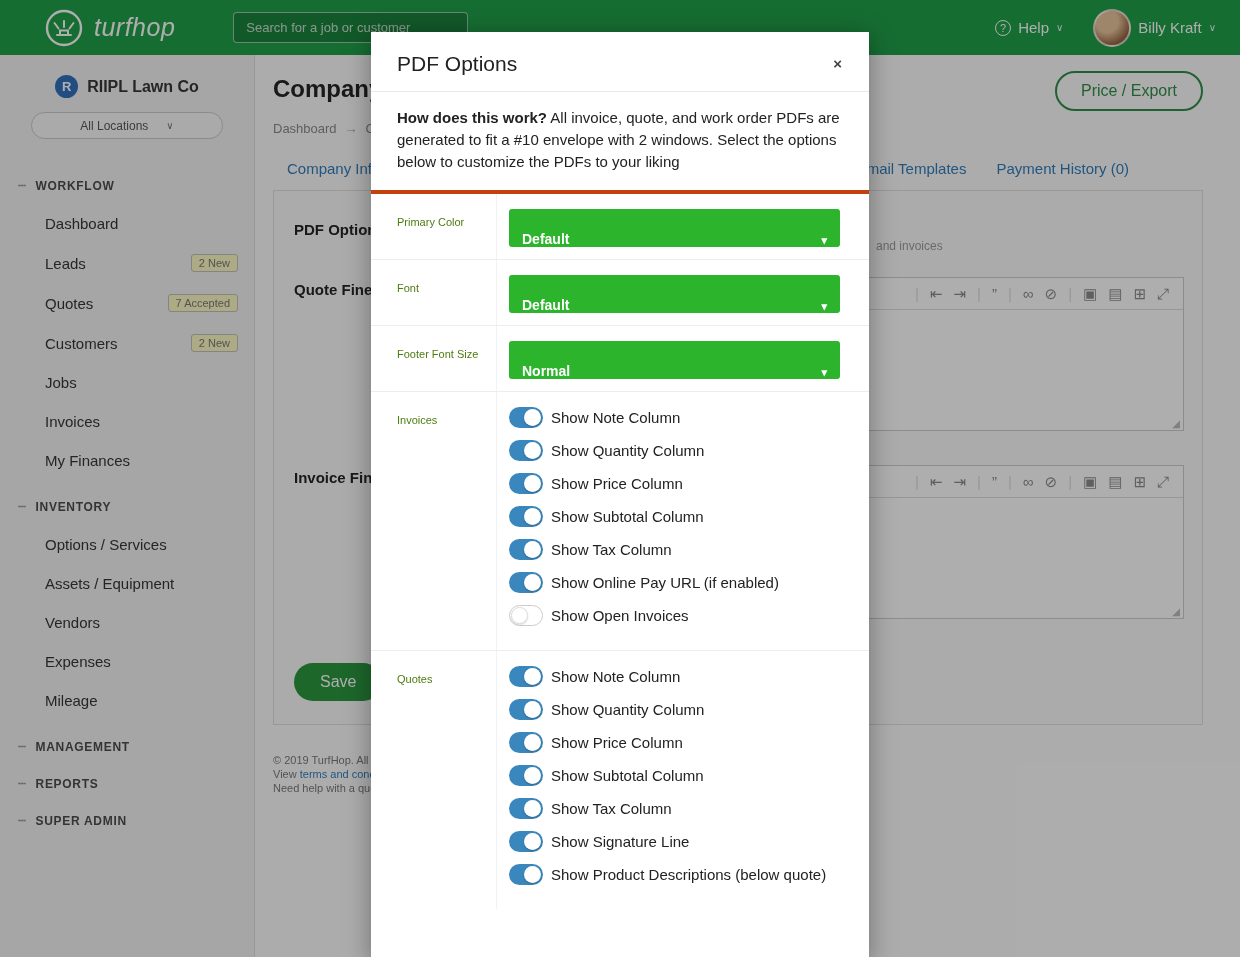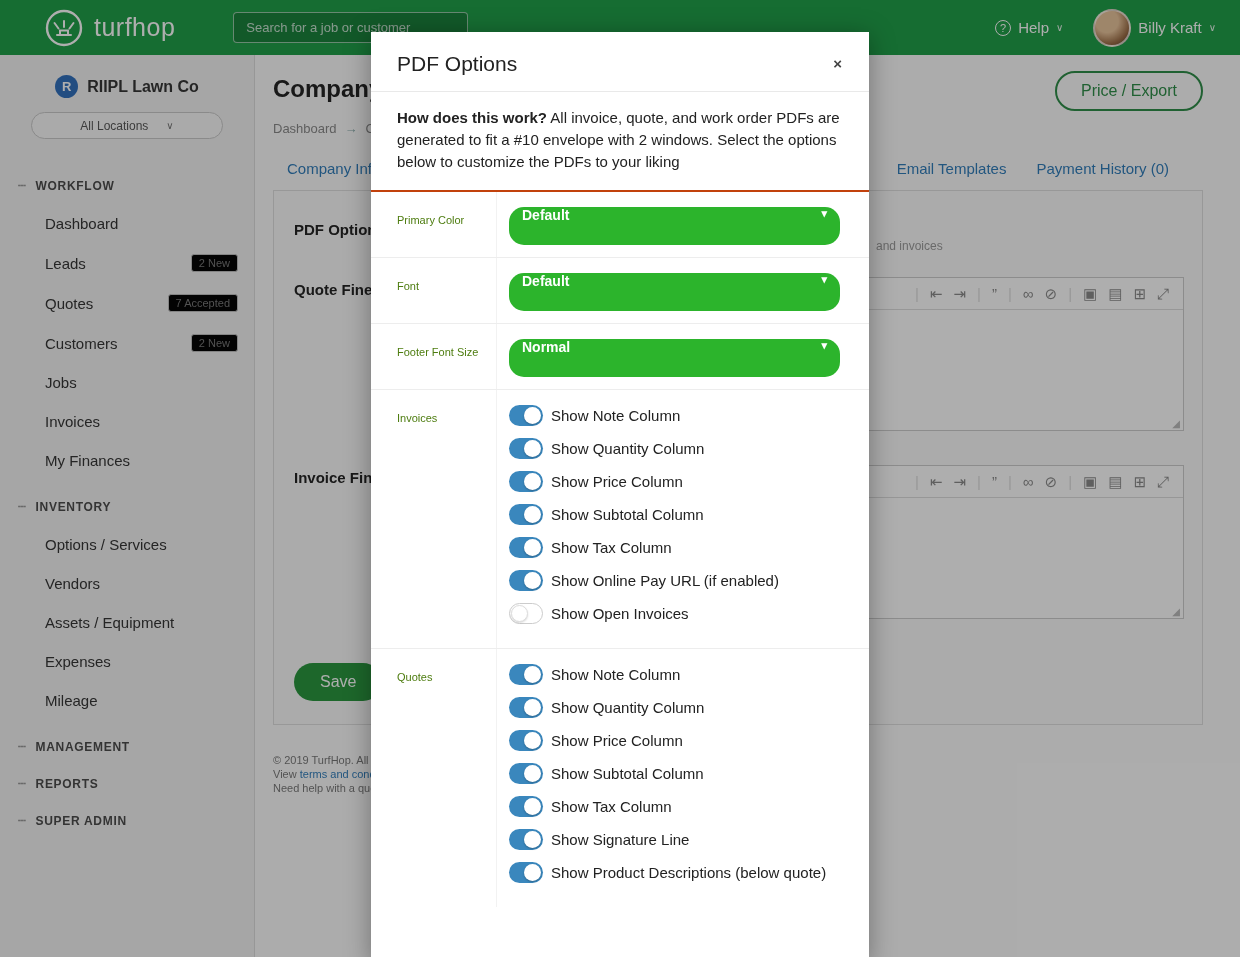--- a/index.html
+++ b/index.html
@@ -3,21 +3,21 @@
 <meta charset="utf-8">
 <style>
   * { margin:0; padding:0; box-sizing:border-box; }
   html,body { width:1240px; height:957px; overflow:hidden; }
   body { position:relative; font-family:"Liberation Sans",sans-serif; background:#fff; }
 
   
   .header { position:absolute; top:0; left:0; right:0; height:55px; background:#1d9e47;
             display:flex; align-items:center; padding:0 24px; z-index:1; }
   .logo { display:flex; align-items:center; gap:10px; margin-left:20px; cursor:pointer; }
-  .logo-text { color:#fff; font-size:25px; letter-spacing:0.5px; }
+  .logo-text { color:#fff; font-size:25px; letter-spacing:0.5px;font-style:italic; }
   .search { margin-left:58px; width:235px; height:31px; border-radius:4px;
             border:1px solid rgba(255,255,255,0.55); background:rgba(0,0,0,0.18);
             color:#fff; font-size:13px; padding:0 12px; font-family:Liberation Sans, sans-serif; outline:none; }
   .search::placeholder { color:rgba(255,255,255,0.75); }
   .hdr-right { margin-left:auto; display:flex; align-items:center; gap:30px; color:#fff; }
   .help-wrap,.user-wrap { display:flex; align-items:center; gap:7px; cursor:pointer; font-size:15px; }
   .q-circle { display:inline-flex; align-items:center; justify-content:center; width:16px; height:16px;
               border:1px solid #fff; border-radius:50%; font-size:11px; }
   .chev { font-size:10px; opacity:0.9; }
   .avatar { width:38px; height:38px; border-radius:50%; border:2px solid rgba(255,255,255,0.7);
@@ -34,37 +34,37 @@
   .locpill { margin:14px auto 0; width:192px; height:27px; border:1px solid #c9c9c9; border-radius:14px;
              background:#fafafa; color:#555; font-size:12px; display:flex; align-items:center;
              justify-content:center; gap:18px; cursor:pointer; }
   .locpill .chev { color:#666; }
   .nav { margin-top:22px; }
   .nsec-h { display:flex; align-items:center; gap:9px; padding:11px 18px; font-size:12px;
             font-weight:bold; color:#4a4a4a; letter-spacing:0.7px; cursor:pointer; }
   .dash { color:#999; font-size:13px; }
   .nitem { display:flex; align-items:center; padding:11px 16px 11px 45px; font-size:15px;
            color:#333; cursor:pointer; }
-  .nbadge { margin-left:auto; border:1px solid #c0c0c0; border-radius:3px; background:#000000;
+  .nbadge { margin-left:auto; border:1px solid #c0c0c0; border-radius:3px; background:#fef9c3;
             color:#777; font-size:11px; padding:2px 7px; }
 
   
   .main { position:absolute; top:55px; left:255px; right:0; bottom:0; background:#fdfdfd;
           padding:16px 37px 0 18px; }
   .mtitle-row { display:flex; justify-content:space-between; align-items:flex-start; }
   .mtitle { font-size:24px; font-weight:bold; color:#222; margin-top:4px; }
   .import-btn { font-family:inherit; font-size:16px; padding:9px 24px; border:2px solid #2c8c46;
                 color:#2c8c46; border-radius:24px; background:transparent; cursor:pointer; }
   .crumbs { margin-top:10px; font-size:13px; color:#888; display:flex; gap:8px; align-items:center; }
   .crumb-link { color:#888; cursor:pointer; }
   .crumb-arrow { color:#8aa; }
   .tabs { display:flex; align-items:center; margin-top:24px; padding:0 14px; font-size:15px; }
   .tab { color:#2f7cba; margin-right:30px; cursor:pointer; white-space:nowrap; }
   .tab-spacer { flex:1; }
-  .tab-last { margin-right:20px; }
+  .tab-last { margin-right:60px; }
   .panel { margin-top:13px; border:1px solid #dedede; background:#fbfbfb; position:relative; height:535px; }
   .plabel { position:absolute; font-size:15px; font-weight:bold; color:#222; left:20px; }
   .pdf-label { top:30px; } .quote-label { top:90px; } .invoice-label { top:278px; }
   .hint { position:absolute; left:602px; top:48px; font-size:12px; color:#999; }
   .rte { position:absolute; left:210px; right:18px; height:154px; background:#fff; border:1px solid #ccc; }
   .rte1 { top:86px; } .rte2 { top:274px; }
   .rte-tb { height:32px; border-bottom:1px solid #ddd; display:flex; align-items:center;
             justify-content:flex-end; gap:11px; padding:0 14px; color:#8a8a8a; font-size:15px; }
   .ticon { cursor:pointer; }
   .tsep { color:#ddd; }
@@ -77,26 +77,26 @@
 
   
   .backdrop { position:absolute; inset:0; background:rgba(10,10,10,0.33); z-index:5; }
   .modal { position:absolute; left:371px; top:32px; width:498px; height:930px; background:#fff;
            z-index:10; box-shadow:0 4px 24px rgba(0,0,0,0.35); }
   .modal-h { display:flex; justify-content:space-between; align-items:flex-start;
              padding:20px 22px 15px 26px; border-bottom:1px solid #e9e9e9; }
   .m-title { font-size:21px; color:#222; }
   .m-close { font-size:15px; font-weight:bold; color:#444; cursor:pointer; padding:3px 5px; }
   .m-desc { padding:15px 26px 18px; font-size:15px; color:#222; line-height:1.45;
-            border-bottom:2px solid #c2410c; }
+            border-bottom:4px solid #c2410c; }
   .mrow { display:flex; border-bottom:1px solid #ededed; }
   .mlabel { flex:0 0 126px; padding:21px 8px 16px 26px; font-size:11px; color:#4d7c0f;
             border-right:1px solid #f2f2f2; line-height:1.35; }
   .mctrl { flex:1; padding:15px 29px 12px 12px; }
-  .dd { height:38px; display:flex; align-items:flex-start; padding:0 13px; border-radius:15px;
+  .dd { height:38px; display:flex; align-items:flex-end; padding:0 13px; border-radius:3px;
         background:#2cb42c; color:#fff; font-size:14px; font-weight:bold; cursor:pointer; }
   .dd-caret { margin-left:auto; font-size:11px; }
   .trow { margin-bottom:12px; line-height:21px; font-size:15px; color:#222; }
   .tgl { display:inline-block; width:34px; height:21px; border-radius:11px; position:relative;
          vertical-align:-5px; margin-right:8px; cursor:pointer; }
   .tgl.on { background:#3a87bd; }
   .tgl.off { background:#fff; border:1px solid #ccc; }
   .knob { position:absolute; top:2px; width:17px; height:17px; border-radius:50%; background:#fff; }
   .tgl.on .knob { right:2px; box-shadow:0 1px 2px rgba(0,0,0,0.25); }
   .tgl.off .knob { left:1px; top:1px; border:1px solid #ddd; box-shadow:0 1px 2px rgba(0,0,0,0.15); }
@@ -172,24 +172,24 @@
     </div>
 
     <div class="nsec-h" style="margin-top:8px;">
       <span class="dash">┄</span>
       <span>INVENTORY</span>
     </div>
     <div class="nitem">
       <span>Options / Services</span>
     </div>
     <div class="nitem">
+      <span>Assets / Equipment</span>
+    </div>
+    <div class="nitem">
       <span>Vendors</span>
-    </div>
-    <div class="nitem">
-      <span>Assets / Equipment</span>
     </div>
     <div class="nitem">
       <span>Expenses</span>
     </div>
     <div class="nitem">
       <span>Mileage</span>
     </div>
 
     <div class="nsec-h" style="margin-top:8px;">
       <span class="dash">┄</span>

